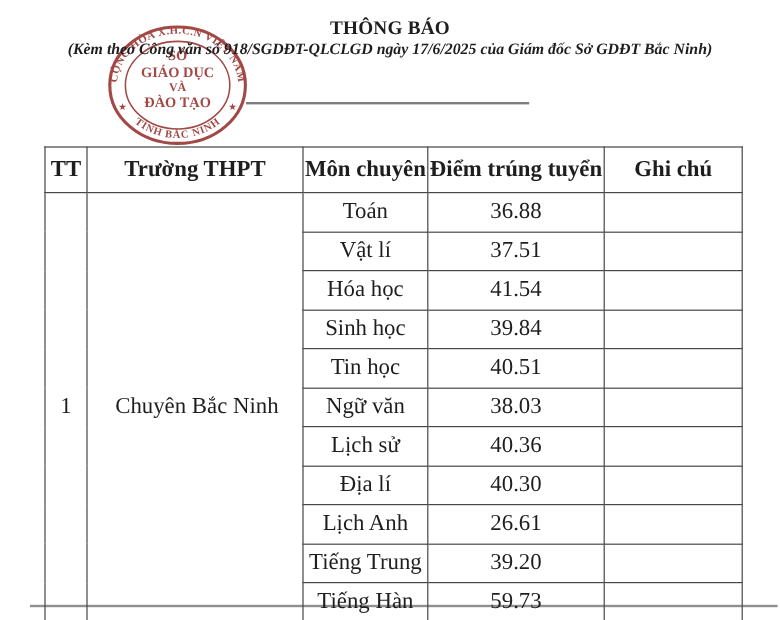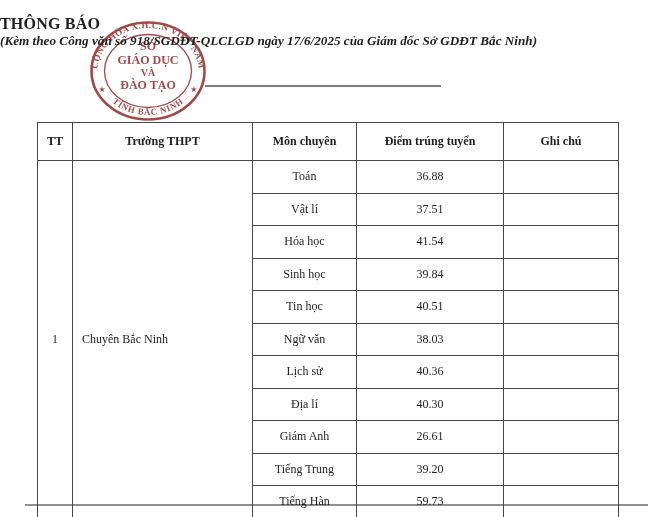--- a/index.html
+++ b/index.html
@@ -1,37 +1,37 @@
 <!DOCTYPE html>
 <html><head>
 <meta charset="utf-8">
 <style>
   html,body { margin:0; padding:0; background:#e9e9e9; }
   .page {
     position:relative; width:650px; height:517px; background:#ffffff;
     font-family:"Liberation Serif","DejaVu Serif",serif; color:#1e1e1e;
     overflow:hidden; margin:0 auto;
   }
-  .header-block { position:absolute; top:15px; left:0; width:650px; text-align:left; z-index:3; }
+  .header-block { position:absolute; top:15px; left:0; width:650px; text-align:center; z-index:3; }
   .h-line { font-weight:bold; font-size:16px; line-height:17px; letter-spacing:0.2px; white-space:nowrap; }
   .h-ref  { font-style:italic; font-weight:bold; font-size:13.2px; line-height:15px; margin-top:1px; white-space:nowrap; }
   .ref-underline { position:absolute; left:205px; top:85px; width:236px; height:2px; background:#7e7e7e; z-index:2; }
   .stamp { position:absolute; left:88px; top:20px; width:120px; height:102px; z-index:1; opacity:0.93; }
   .stamp text { font-family:"Liberation Serif","DejaVu Serif",serif; }
   .score-table {
     position:absolute; left:37px; top:122px; width:581px;
     border-collapse:collapse; table-layout:fixed; z-index:2; background:transparent;
   }
   .score-table th, .score-table td {
     border:1.4px solid #474747; padding:0; text-align:center;
-    font-size:12px; overflow:hidden;margin-top:13px;
+    font-size:19px; overflow:hidden;margin-top:13px;
   }
   .score-table th { height:37px; font-weight:bold; }
   .score-table td { height:31.5px; font-weight:normal; }
-  td.school-cell { text-align:left; padding-left:9px; }
+  td.school-cell { text-align:left; padding-left:23px; }
   .bottom-line { position:absolute; left:25px; top:504px; width:623px; height:2px; background:#8f8f8f; z-index:1; }
 </style>
 </head>
 <body>
 
 <div class="page">
 
   <svg class="stamp" viewBox="0 0 120 102" aria-hidden="true">
     <defs>
       <path id="arcTop" d="M 11.2 62.1 A 50.5 43 0 1 1 108.8 62.1" fill="none"></path>
@@ -113,21 +113,21 @@
         <td>Lịch sử</td>
         <td>40.36</td>
         <td></td>
       </tr>
       <tr>
         <td>Địa lí</td>
         <td>40.30</td>
         <td></td>
       </tr>
       <tr>
-        <td>Giám Anh</td>
+        <td>Lịch Anh</td>
         <td>26.61</td>
         <td></td>
       </tr>
       <tr>
         <td>Tiếng Trung</td>
         <td>39.20</td>
         <td></td>
       </tr>
       <tr>
         <td>Tiếng Hàn</td>

